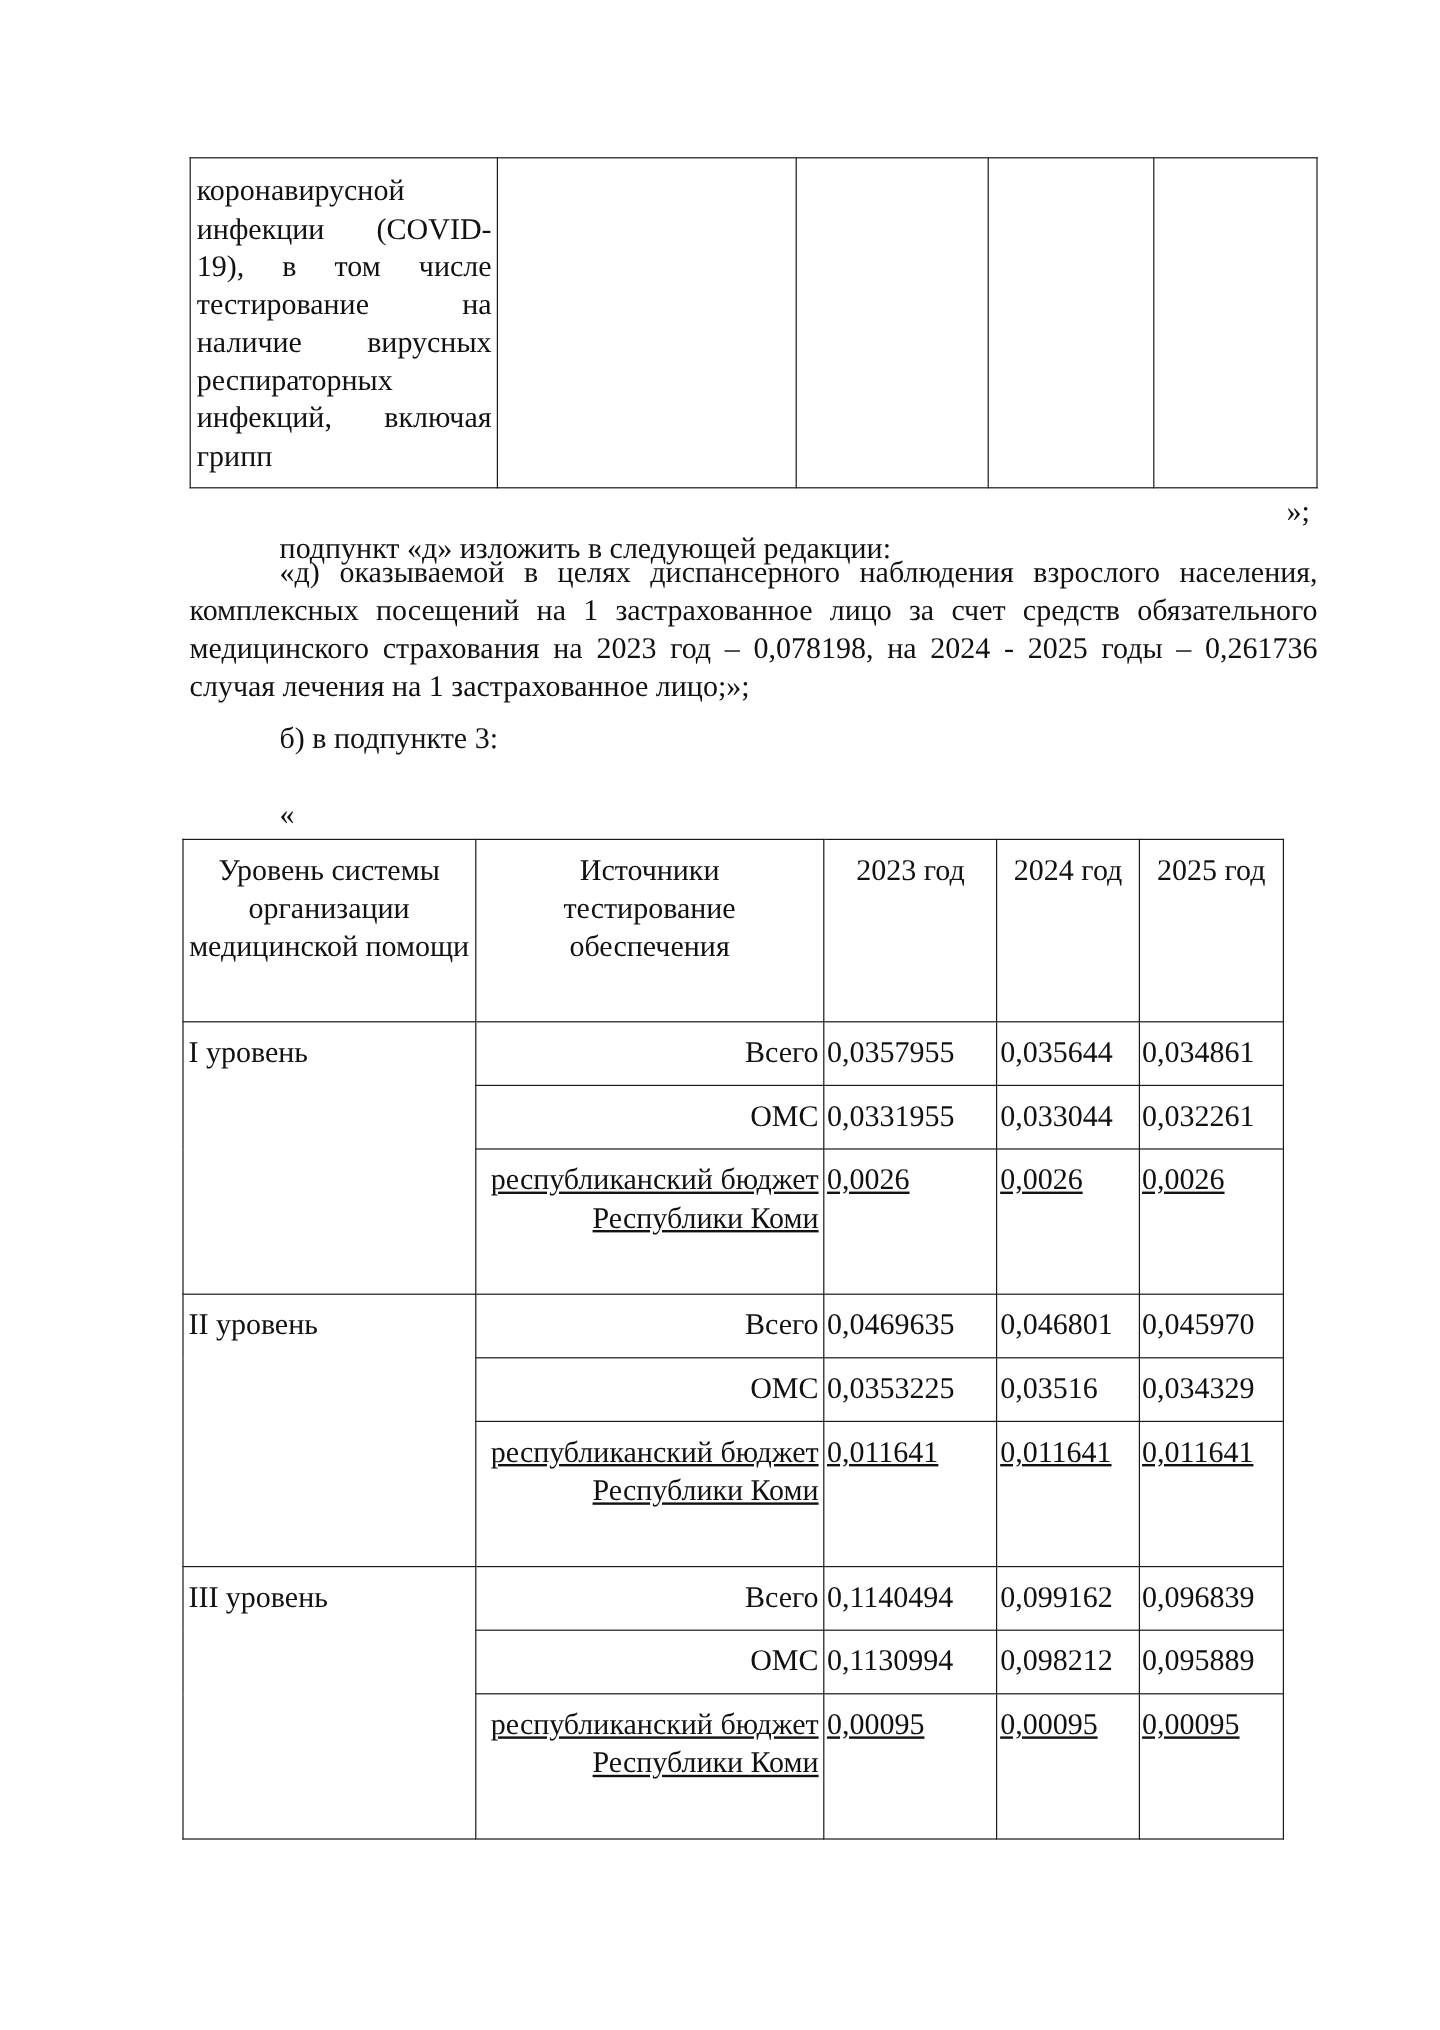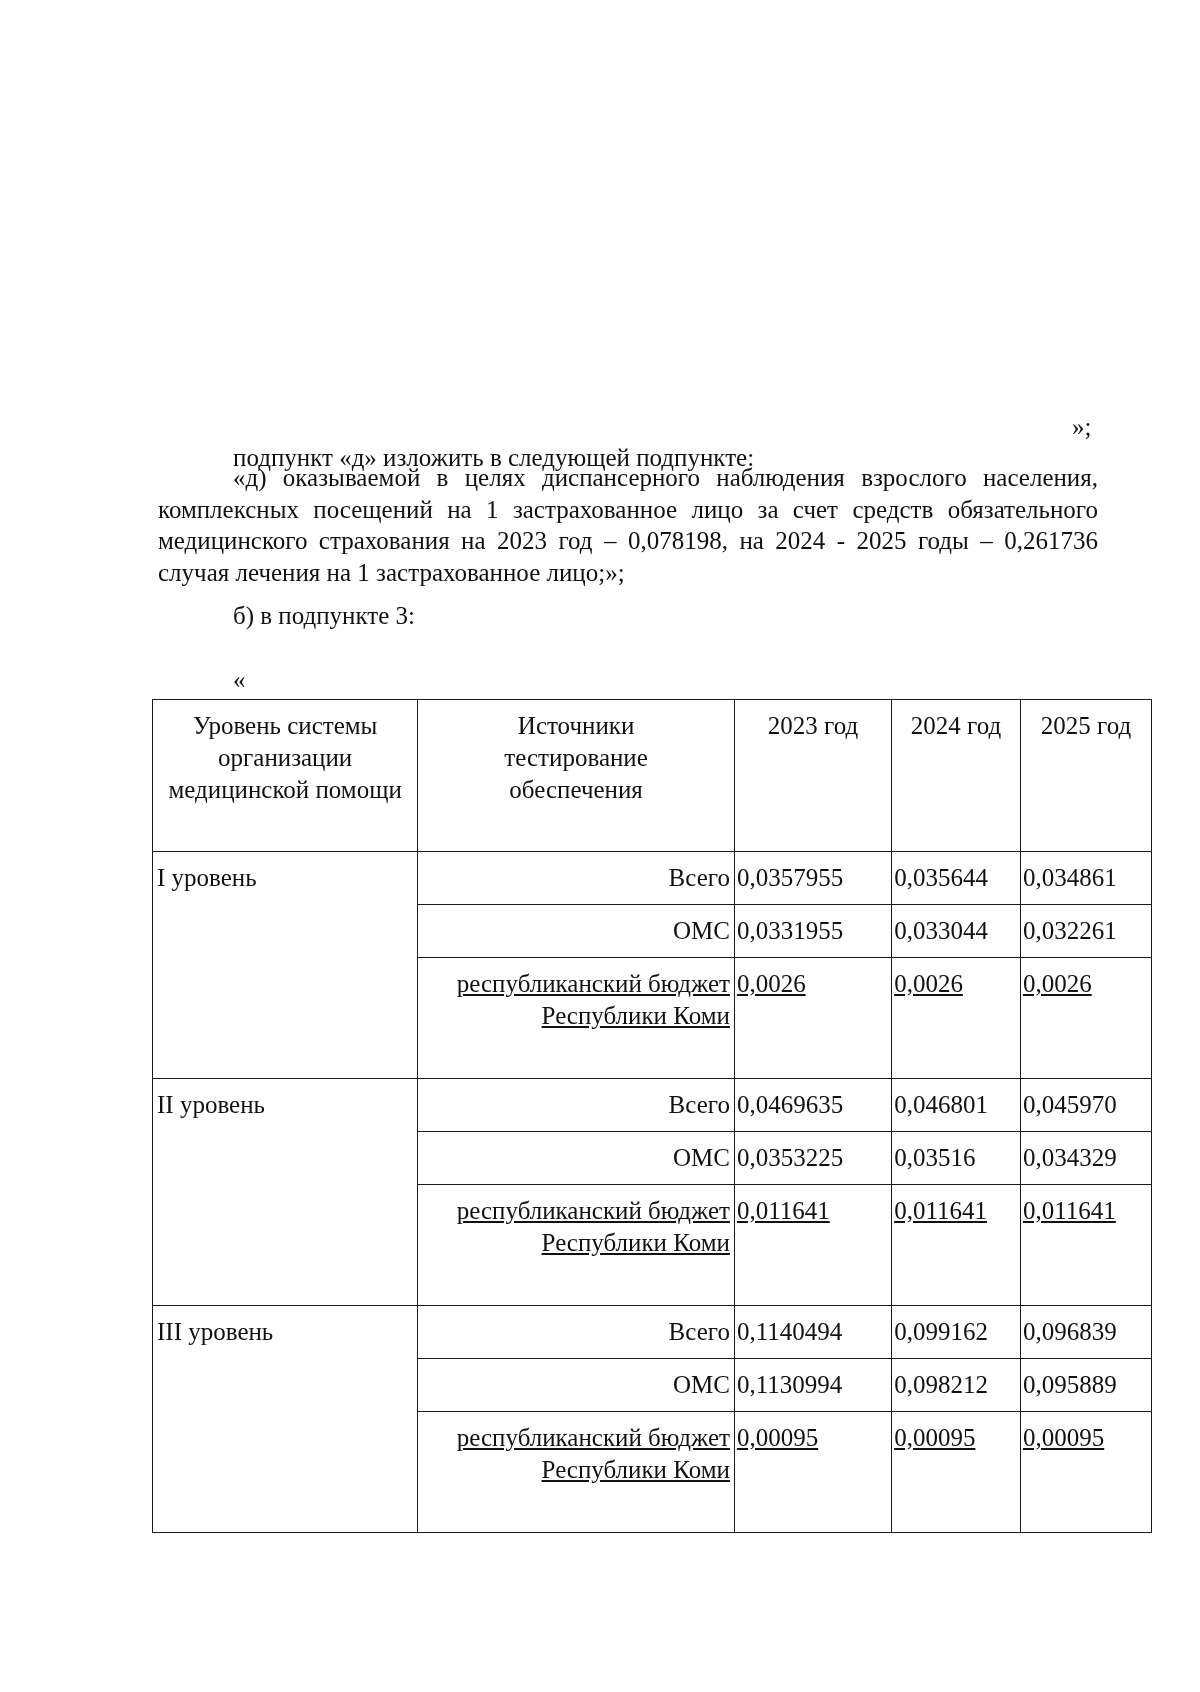--- a/index.html
+++ b/index.html
@@ -67,21 +67,21 @@
     #p2 { top: 462px; }
     #p3 { top: 600px; }
     #p4 { top: 632px; }
     #p5 { top: 664px; }
 
     
     .main-table {
       position: absolute;
       left: 152px;
       top: 699px;
-      width: 1000px;
+      width: 918px;
       border-collapse: collapse;
       table-layout: fixed;
     }
     .main-table td, .main-table th {
       border: 1.5px solid #1a1a1a;
       vertical-align: top;
       font-size: 25px;
       line-height: 32px;
       font-weight: normal;
       padding: 0;
@@ -98,24 +98,37 @@
     .main-table td.num { text-align: left; padding: 10px 2px 0 2px; white-space: nowrap; }
     .main-table tr.r-single { height: 53px; }
     .main-table tr.r-triple { height: 121px; text-decoration: underline; }
     .head-text { display: block; }
   </style>
 </head>
 <body>
 
 <div class="page">
 
+  <table class="top-table">
+    <tbody>
+        <tr>
+      <td class="c1">
+        <div class="cont-text">коронавирусной инфекции (COVID-19), в том числе тестирование на наличие вирусных респираторных инфекций, включая грипп</div>
+      </td>
+      <td class="c2"></td>
+      <td class="c3"></td>
+      <td class="c4"></td>
+      <td class="c5"></td>
+    </tr>
+  </tbody>
+    </table>
 
   <div class="close-quote">»;</div>
 
-  <div id="p1" class="para indent">подпункт «д» изложить в следующей подпункте:</div>
+  <div id="p1" class="para indent">подпункт «д» изложить в следующей редакции:</div>
   <div id="p2" class="para indent justify">«д) оказываемой в целях диспансерного наблюдения взрослого населения, комплексных посещений на 1 застрахованное лицо за счет средств обязательного медицинского страхования на 2023 год – 0,078198, на 2024 - 2025 годы – 0,261736 случая лечения на 1 застрахованное лицо;»;</div>
   <div id="p3" class="para indent">б) в подпункте 3:</div>
   <div id="p5" class="para indent">«</div>
 
   <table class="main-table">
     <colgroup>
       <col class="w1">
         <col class="w2">
         <col class="w3">
         <col class="w4">

